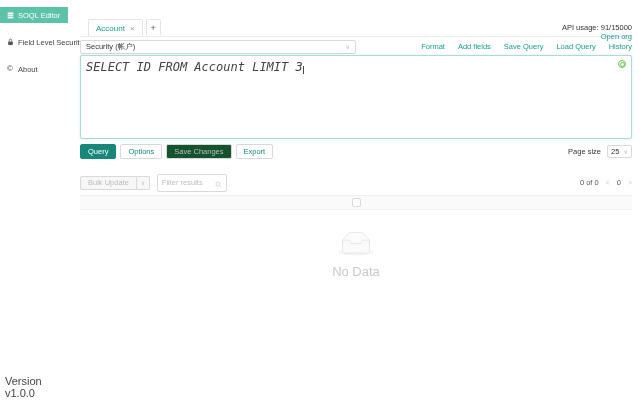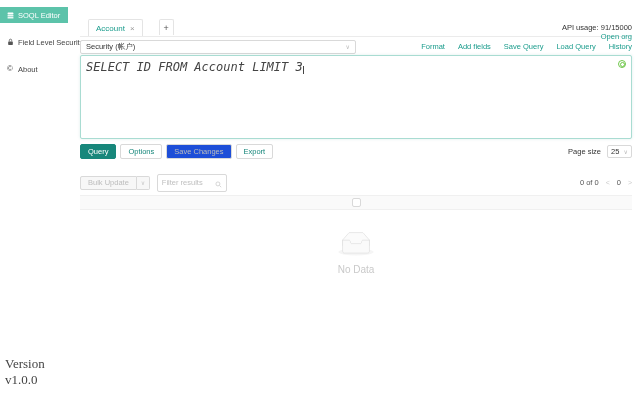--- a/index.html
+++ b/index.html
@@ -12,30 +12,30 @@
   .sidebar-header { height:26px; background:#efefef; display:flex; align-items:center;
     gap:3px; padding-left:5px; cursor:pointer; }
   .org-label { font-size:8px; color:#333; }
   .caret-down { font-size:5px; color:#555; }
   .menu { margin-top:7px; }
   .menu-item { height:16px; display:flex; align-items:center; gap:4px; padding-left:6px;
     margin-bottom:11px; font-size:7.5px; color:#444; cursor:pointer; white-space:nowrap; }
   .menu-item.active { background:#5cc3aa; color:#fff; }
   .menu-icon { display:flex; align-items:center; width:8px; justify-content:center; flex-shrink:0; }
   .copyright-glyph { font-size:8px; color:#444; line-height:8px; }
-  .version { position:absolute; bottom:12px; left:5px; font-size:13px; color:#444;font-family:Liberation Serif, serif; }
+  .version { position:absolute; bottom:1px; left:5px; font-size:11px; color:#444; }
 
   
   .main { flex:1; position:relative; padding:0 8px 0 12px; }
 
   .top-info { text-align:right; padding-top:3px; height:19px; line-height:9px; }
   .api-usage { font-size:7.5px; color:#333;margin-top:20px; }
   .open-org { font-size:7.5px; color:#1a9c8c; cursor:pointer; }
 
-  .tabbar { display:flex; align-items:flex-start; gap:16px; height:18px; padding-left:8px;
+  .tabbar { display:flex; align-items:flex-start; gap:3px; height:18px; padding-left:8px;
     border-bottom:1px solid #ebebeb; }
   .tab { display:flex; align-items:center; gap:5px; height:17px; padding:0 7px;
     border:1px solid #e4e4e4; border-bottom:none; border-radius:2px 2px 0 0;
     background:#fff; font-size:8px; color:#1a9c8c; cursor:pointer; }
   .tab-close { color:#999; font-size:8px; cursor:pointer; }
   .add-tab { width:15px; height:16px; border:1px solid #e4e4e4; border-bottom:none;
     border-radius:2px 2px 0 0; background:#fff; display:flex; align-items:center;
     justify-content:center; font-size:9px; color:#555; cursor:pointer; }
 
   .query-row { display:flex; align-items:center; justify-content:space-between;
@@ -58,21 +58,21 @@
     justify-content:center; cursor:pointer; }
   .editor-status::after { content:""; width:3px; height:3px; border:1px solid #6fc74a;
     border-radius:50%; }
 
   .actions-row { display:flex; align-items:center; justify-content:space-between;
     margin-top:4px; height:16px; }
   .actions-left { display:flex; gap:4px; }
   .btn { height:15px; padding:0 7px; display:flex; align-items:center; font-size:7.5px;
     border:1px solid #d9d9d9; border-radius:2px; background:#fff; color:#17877b; cursor:pointer; }
   .btn.primary { background:#17877b; border-color:#17877b; color:#fff; }
-  .btn.disabled { background:#1d4ed8; color:#bdbdbd; cursor:not-allowed; }
+  .btn.disabled { background:#14532d; color:#bdbdbd; cursor:not-allowed; }
   .page-size { display:flex; align-items:center; gap:6px; font-size:7.5px; color:#333; }
   .page-size-select { width:25px; height:13px; border:1px solid #d9d9d9; border-radius:2px;
     display:flex; align-items:center; justify-content:space-between; padding:0 3px;
     background:#fff; cursor:pointer; }
 
   .results-row { display:flex; align-items:center; justify-content:space-between;
     margin-top:16px; height:15px; }
   .results-left { display:flex; align-items:center; }
   .bulk { display:flex; }
   .bulk-main { height:14px; padding:0 7px; display:flex; align-items:center; font-size:7.5px;
@@ -89,21 +89,21 @@
   .pagination { display:flex; align-items:center; gap:7px; font-size:7.5px; color:#555; }
   .pg-chev { color:#ccc; font-size:7px; cursor:pointer; }
   .pg-current { color:#555; cursor:pointer; }
 
   .table-header { margin-top:5px; height:15px; background:#fafafa; border-top:1px solid #f0f0f0;
     border-bottom:1px solid #f0f0f0; display:flex; align-items:center; justify-content:center; }
   .checkbox { width:9px; height:9px; border:1px solid #d9d9d9; border-radius:2px;
     background:#fff; cursor:pointer; }
 
   .empty-state { margin-top:22px; display:flex; flex-direction:column; align-items:center; gap:4px; }
-  .empty-text { font-size:10px; color:#c9c9c9; }
+  .empty-text { font-size:13px; color:#c9c9c9; }
 </style>
 </head>
 <body>
 
 <div class="app">
 
   <div class="sidebar">
 
     <div class="menu">
       <div class="menu-item active">

